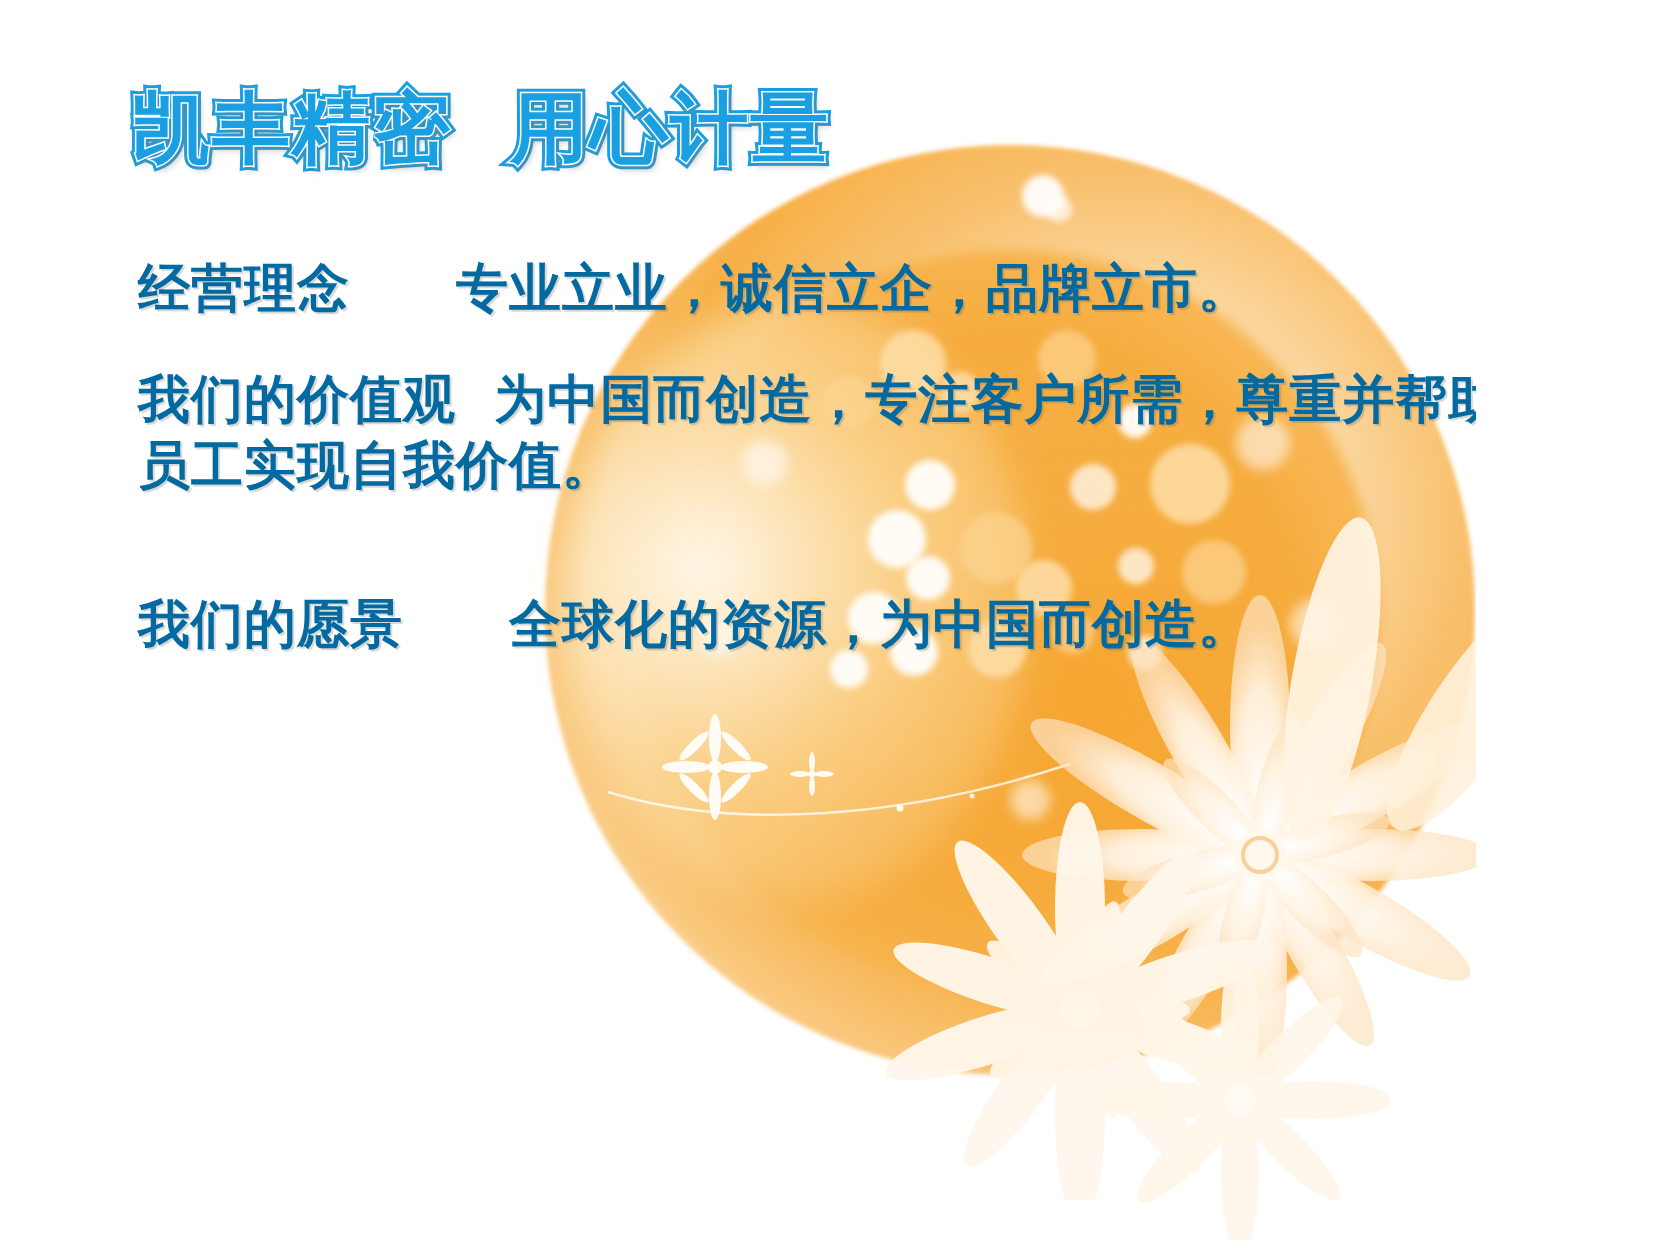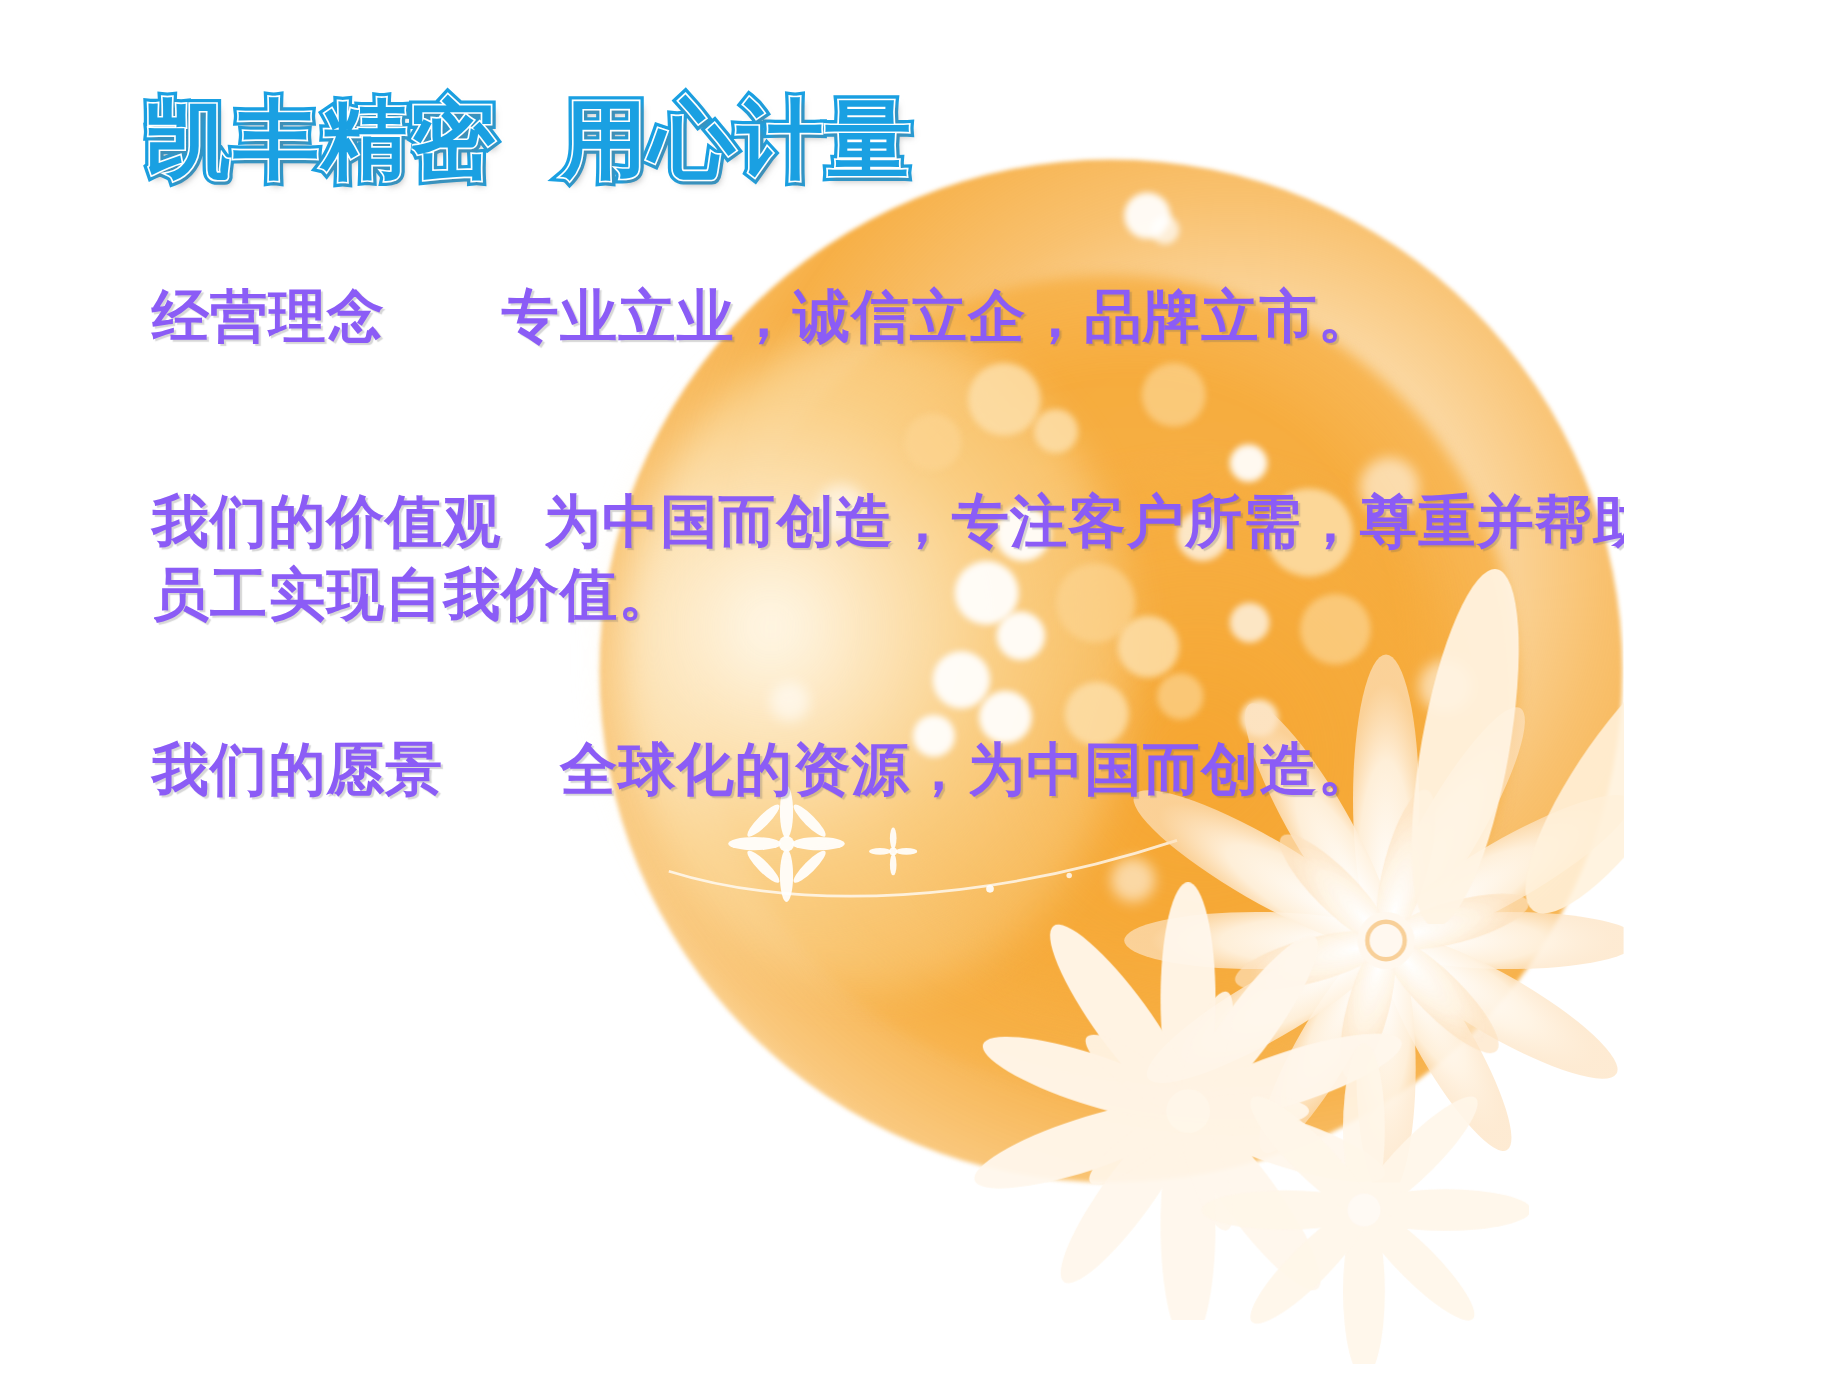--- a/index.html
+++ b/index.html
@@ -154,28 +154,28 @@
   #body-text {
     position: absolute;
     left: 138px;
     top: 255px;
     width: 1420px;
   }
   .para {
     font-family: "DejaVu Sans", "Liberation Sans", sans-serif;
     font-size: 52px;
     font-weight: 700;
-    color: #8b5cf6;
+    color: #0369a1;
     line-height: 1.28;
     letter-spacing: 1px;
     white-space: pre-wrap;
     text-shadow: 2px 2px 1px rgba(90,90,90,0.25);
   }
   #para-0 { margin-top: 0; }
-  #para-1 { margin-top: 120px; }
+  #para-1 { margin-top: 44px; }
   #para-2 { margin-top: 92px; }
 </style>
 </head>
 <body>
 
 <div id="slide">
 
   <div id="art">
 
     <div class="sphere"></div>

